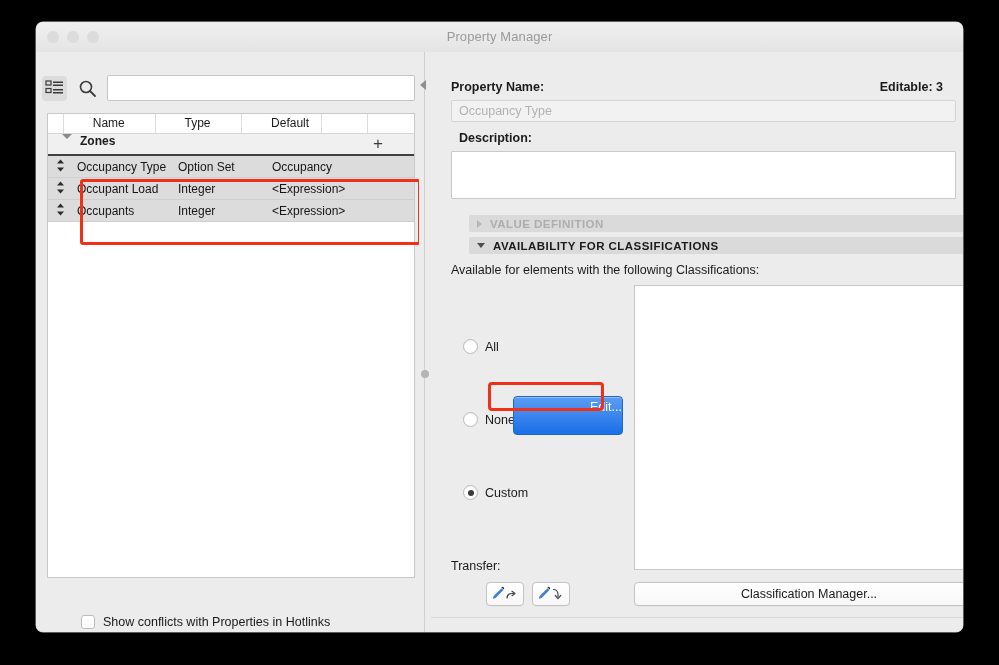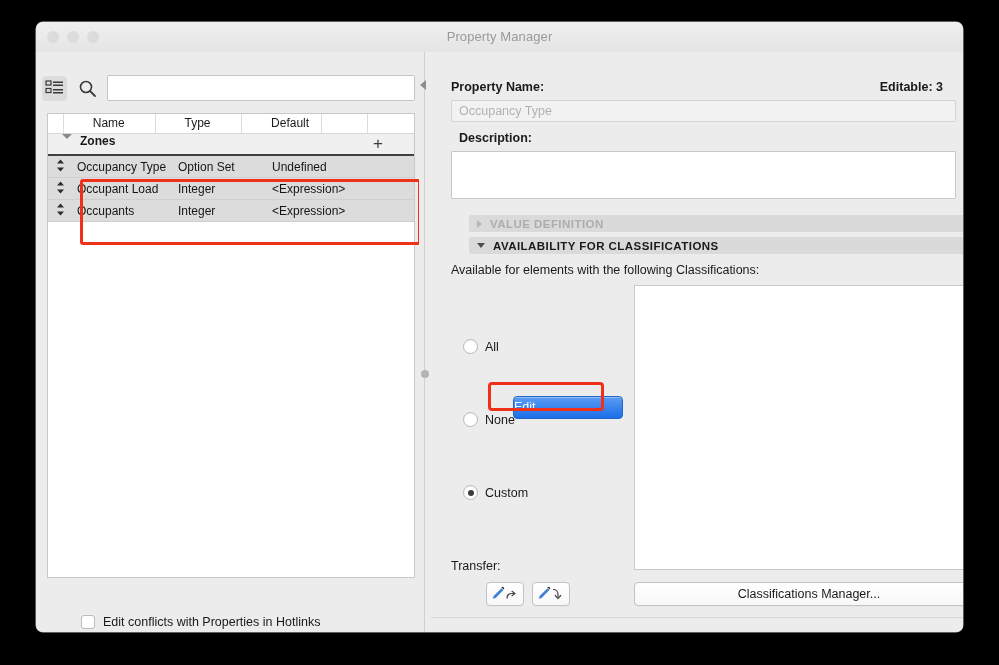--- a/index.html
+++ b/index.html
@@ -178,24 +178,24 @@
     width:15px;height:15px;border-radius:50%;
     background:#fff;border:1px solid #b8b8b8;margin-right:7px;
     box-sizing:border-box;position:relative;
     box-shadow:inset 0 1px 1px rgba(0,0,0,0.05);
   }
   .radio.on::after{
     content:"";position:absolute;left:3.5px;top:3.5px;width:6px;height:6px;
     border-radius:50%;background:#3b3b3b;
   }
   .editbtn{
-    position:absolute;left:25px;top:14px;width:110px;height:23px;
+    position:absolute;left:25px;top:14px;width:110px;height:39px;
     background:linear-gradient(#5b9df3,#1a6ee8);
     border:1px solid #1f66c9;border-radius:4px;
-    color:#fff;font-size:12.5px;line-height:21px;text-align:left;
+    color:#fff;font-size:12.5px;line-height:21px;text-align:right;
     box-sizing:border-box;
     box-shadow:inset 0 1px 0 rgba(255,255,255,0.35);
   }
   .editwrap{position:absolute;left:57px;top:330px;width:116px;height:29px;}
   .redbox-edit{
     position:absolute;left:0;top:0;width:116px;height:29px;
     border:3px solid #f03018;border-radius:4px;box-sizing:border-box;pointer-events:none;
   }
   .listbox{
     position:absolute;left:203px;top:233px;width:350px;height:285px;
@@ -265,21 +265,21 @@
 
       <div class="trow">
         <div class="td c0">
           <svg width="9" height="13" viewBox="0 0 9 13">
               <path d="M4.5 0.5 L8 4.5 L1 4.5 Z" fill="#2c2c2c"></path>
               <path d="M4.5 12.5 L8 8.5 L1 8.5 Z" fill="#2c2c2c"></path>
             </svg>
         </div>
         <div class="td c1">Occupancy Type</div>
         <div class="td c2">Option Set</div>
-        <div class="td c3">Undefined</div>
+        <div class="td c3">Occupancy</div>
       </div>
 
       <div class="trow">
         <div class="td c0">
           <svg width="9" height="13" viewBox="0 0 9 13">
               <path d="M4.5 0.5 L8 4.5 L1 4.5 Z" fill="#2c2c2c"></path>
               <path d="M4.5 12.5 L8 8.5 L1 8.5 Z" fill="#2c2c2c"></path>
             </svg>
         </div>
         <div class="td c1">Occupant Load</div>
@@ -297,21 +297,21 @@
         <div class="td c1">Occupants</div>
         <div class="td c2">Integer</div>
         <div class="td c3">&lt;Expression&gt;</div>
       </div>
     </div>
 
     <div class="redbox-rows"></div>
 
     <div class="chk-row">
       <span class="chkbox"></span>
-      <span>Edit conflicts with Properties in Hotlinks</span>
+      <span>Show conflicts with Properties in Hotlinks</span>
     </div>
 
   </div>
 
   <div class="splitter">
     <div class="split-line"></div>
     <div class="split-tri"></div>
     <div class="split-dot"></div>
   </div>
 
@@ -375,18 +375,18 @@
       <div class="btn tbtn">
         <svg width="32" height="17" viewBox="0 0 32 17">
           <path d="M12.5 2.2 L14.4 4.1 L6.6 11.9 L3.8 12.7 L4.6 9.9 Z" fill="#3f7fd6"></path>
           <path d="M12.3 1.2 a1.7 1.7 0 0 1 2.4 2.4" fill="#2b2b2b"></path>
           <path d="M18 3.5 q5 0 5 5 v3" fill="none" stroke="#4a4a4a" stroke-width="1.2"></path>
           <path d="M20.3 9.5 L23 12.6 L25.7 9.5" fill="none" stroke="#4a4a4a" stroke-width="1.2" stroke-linejoin="round" stroke-linecap="round"></path>
         </svg>
       </div>
     </div>
 
-    <div class="btn classmgr">Classifications Manager...</div>
+    <div class="btn classmgr">Classification Manager...</div>
 
     <div class="footdiv"></div>
 
   </div>
 </div>
 
 </body></html>

